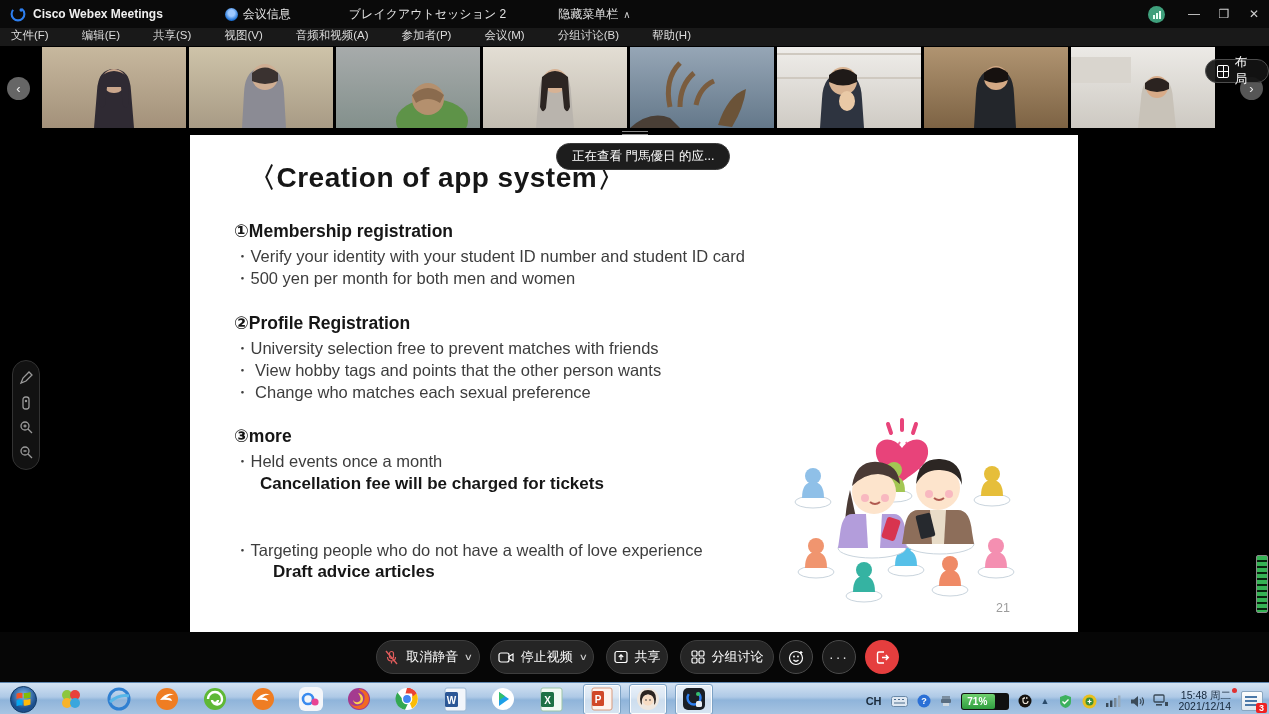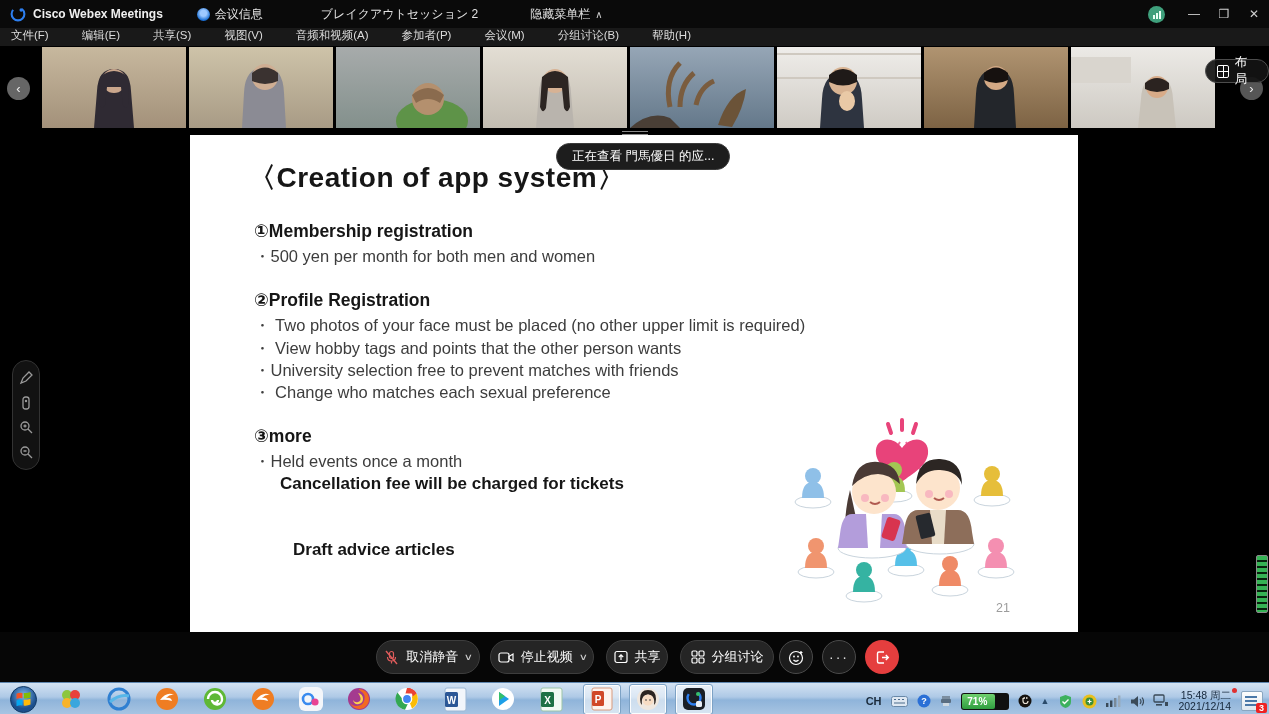--- a/index.html
+++ b/index.html
@@ -9,21 +9,21 @@
     font-family: "Liberation Sans", "DejaVu Sans", sans-serif;
     -webkit-font-smoothing: antialiased;
   }
   
   .top-edge { position:absolute; left:600px; top:0; width:669px; height:3px; background:#9aa4ac; }
   .titlebar { position:absolute; left:0; top:0; width:1269px; height:28px; background:#0a0a0a;
     display:flex; align-items:center; color:#e8e8e8; font-size:12px; }
   .wx-logo { width:16px; height:16px; margin-left:10px; }
   .tb-title { margin-left:7px; font-weight:bold; color:#f0f0f0; }
   .tb-item { display:flex; align-items:center; gap:5px; color:#e3e3e3; }
-  .tb-mi { margin-left:34px; }
+  .tb-mi { margin-left:62px; }
   .tb-bo { margin-left:58px; }
   .tb-hm { margin-left:52px; }
   .shield { width:13px; height:13px; border-radius:50%; background:radial-gradient(circle at 50% 40%, #9ec9ff 0 30%, #1a6fd4 70%); }
   .chev-up { font-size:10px; color:#cfcfcf; }
   .tb-right { position:absolute; right:0; top:0; height:28px; display:flex; align-items:center; gap:0; }
   .conn-ind { width:17px; height:17px; border-radius:50%; background:#3fa07c; display:flex; align-items:flex-end; justify-content:center; gap:1px; padding-bottom:4px; margin-right:14px; }
   .conn-ind i { display:block; width:2px; background:#eafff5; }
   .winbtn { width:30px; height:28px; display:flex; align-items:center; justify-content:center; color:#cfcfcf; font-size:12px; }
   
   .menubar { position:absolute; left:0; top:28px; width:1269px; height:18px; background:#191919;
@@ -55,21 +55,21 @@
   .stage { position:absolute; left:0; top:131px; width:1269px; height:501px; background:#000; }
   .grip { position:absolute; left:622px; top:-2px; width:26px; }
   .grip i { display:block; height:1.5px; background:#8a8a8a; margin:1.5px 0; }
   .tooltip { position:absolute; left:556px; top:12px; height:27px; border-radius:14px; background:#1d1d1d;
     border:1px solid #3a3a3a; color:#fff; font-size:12.5px; display:flex; align-items:center; padding:8px 15px; z-index:5; }
   .slide { position:absolute; left:190px; top:4px; width:888px; height:497px; background:#fff; color:#111;
     padding:24px 4px 0 44px; }
   .slide-title { font-size:28px; font-weight:bold; letter-spacing:.5px; color:#161616; margin-left:14px; margin-bottom:24px; }
   .sec-h { font-size:17.5px; font-weight:bold; color:#161616; margin-bottom:3px; }
   .b { font-size:16.5px; color:#3d3d3d; line-height:22.3px; }
-  .sec { margin-bottom:23px;margin-left:20px; }
+  .sec { margin-bottom:23px; }
   .bold-line { font-size:17px; font-weight:bold; color:#161616; line-height:22.3px; }
   .bl1 { margin-left:26px; }
   .gap-lg { height:44px; }
   .bl2 { margin-left:39px; }
   .page-num { position:absolute; left:806px; top:466px; font-size:12.5px; color:#9c9c9c; }
   .illus { position:absolute; left:598px; top:255px; }
   
   .float-tb { position:absolute; left:12px; top:229px; width:28px; height:110px; background:#121212;
     border:1px solid #333; border-radius:14px; display:flex; flex-direction:column; align-items:center;
     justify-content:space-evenly; color:#9a9a9a; }
@@ -230,36 +230,37 @@
       <i></i>
       <i></i>
     </div>
   <div class="tooltip">正在查看 門馬優日 的应...</div>
 
   <div class="slide">
     <div class="slide-title">〈Creation of app system〉</div>
 
     <div class="sec">
       <div class="sec-h">①Membership registration</div>
+      <div class="b">・Verify your identity with your student ID number and student ID card</div>
       <div class="b">・500 yen per month for both men and women</div>
     </div>
 
     <div class="sec">
       <div class="sec-h">②Profile Registration</div>
-      <div class="b">・ Two photos of your face must be placed (no other upper limit is required)</div>
+      <div class="b">・University selection free to prevent matches with friends</div>
       <div class="b">・ View hobby tags and points that the other person wants</div>
-      <div class="b">・University selection free to prevent matches with friends</div>
       <div class="b">・ Change who matches each sexual preference</div>
     </div>
 
     <div class="sec">
       <div class="sec-h">③more</div>
       <div class="b">・Held events once a month</div>
       <div class="bold-line bl1">Cancellation fee will be charged for tickets</div>
       <div class="gap-lg"></div>
+      <div class="b">・Targeting people who do not have a wealth of love experience</div>
       <div class="bold-line bl2">Draft advice articles</div>
     </div>
 
     <div class="page-num">21</div>
 
     <svg class="illus" width="228" height="228" viewBox="0 0 228 228">
 
       <path d="M84 120 Q100 70 112 52 M150 116 Q128 70 118 52" stroke="#ef6a9b" stroke-width="2" fill="none"></path>
 
       <path d="M114 58 C104 44 86 48 88 64 C90 78 108 86 114 92 C120 86 138 78 140 64 C142 48 124 44 114 58z" fill="#e8437a"></path>

